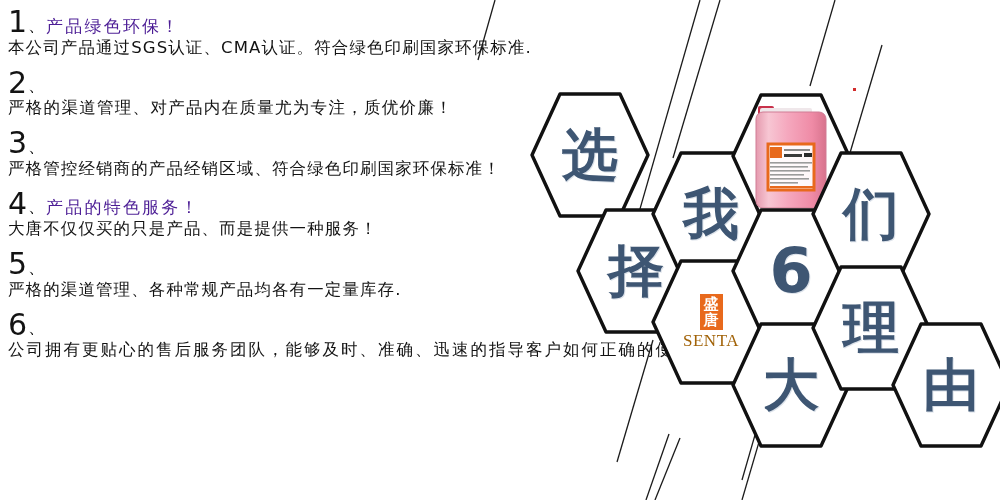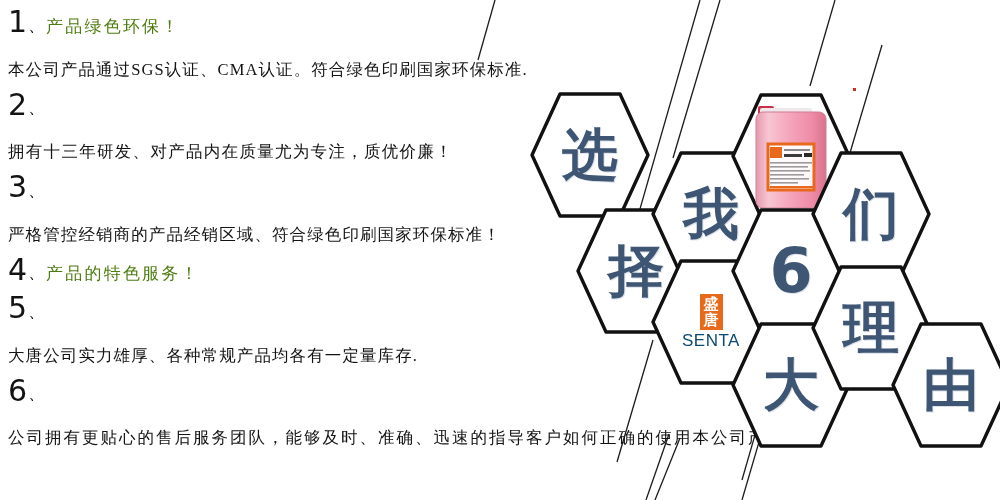--- a/index.html
+++ b/index.html
@@ -42,32 +42,31 @@
   .reason-comma {
     font-size: 17px;
     color: #131313;
     margin-left: 1px;
     margin-right: 1px;
     position: relative;
     top: -3px;
   }
   .reason-title {
     font-size: 17px;
-    color: #4d7c0f;
+    color: #4c1d95;
     letter-spacing: 2.2px;
     position: relative;
     top: -2px;
   }
   .reason-body {
     font-size: 16.5px;
     color: #131313;
     letter-spacing: 1.6px;
-    margin-top: 22px;
+    margin-top: 0;
     white-space: nowrap;
-    font-family: Liberation Serif, serif;
   }
   .reason.r1 .reason-body,
   .reason.r3 .reason-body,
   .reason.r4 .reason-body,
   .reason.r5 .reason-body { letter-spacing: 1.1px; }
   .reason.r6 .reason-body { letter-spacing: 2.0px; }
   .reason.r2 .reason-body { letter-spacing: 1.3px; }
 
   
   .comb { position:absolute; left:0; top:0; width:1000px; height:500px; }
@@ -114,24 +113,24 @@
   .logo-mark span {
     display:block;
     color: #ffffff;
     font-size: 15px;
     line-height: 16px;
     font-weight: 700;
     font-family: "DejaVu Sans", "Liberation Sans", sans-serif;
   }
   .logo-text {
     margin-top: 1px;
-    font-family: Liberation Sans, sans-serif;
+    font-family: Liberation Serif, serif;
     font-size: 17px;
     letter-spacing: 0.5px;
-    color: #0c4a6e;
+    color: #a16207;
     font-weight: 400;
   }
 
   
   .product-wrap {
     position:absolute;
     left: 0; top: 0;
     width: 100%; height: 100%;
     display:flex; align-items:center; justify-content:center;
   }
@@ -166,45 +165,46 @@
         <span class="reason-title">产品绿色环保！</span>
       </div>
       <div class="reason-body">本公司产品通过SGS认证、CMA认证。符合绿色印刷国家环保标准.</div>
     </div>
 
     <div class="reason r2">
       <div class="reason-head">
         <span class="reason-num">2</span>
         <span class="reason-comma">、</span>
       </div>
-      <div class="reason-body">拥有十三年研发、对产品内在质量尤为专注，质优价廉！</div>
+      <div class="reason-body">严格的渠道管理、对产品内在质量尤为专注，质优价廉！</div>
     </div>
 
     <div class="reason r3">
       <div class="reason-head">
         <span class="reason-num">3</span>
         <span class="reason-comma">、</span>
       </div>
       <div class="reason-body">严格管控经销商的产品经销区域、符合绿色印刷国家环保标准！</div>
     </div>
 
     <div class="reason r4">
       <div class="reason-head">
         <span class="reason-num">4</span>
         <span class="reason-comma">、</span>
         <span class="reason-title">产品的特色服务！</span>
       </div>
+      <div class="reason-body">大唐不仅仅买的只是产品、而是提供一种服务！</div>
     </div>
 
     <div class="reason r5">
       <div class="reason-head">
         <span class="reason-num">5</span>
         <span class="reason-comma">、</span>
       </div>
-      <div class="reason-body">大唐公司实力雄厚、各种常规产品均各有一定量库存.</div>
+      <div class="reason-body">严格的渠道管理、各种常规产品均各有一定量库存.</div>
     </div>
 
     <div class="reason r6">
       <div class="reason-head">
         <span class="reason-num">6</span>
         <span class="reason-comma">、</span>
       </div>
       <div class="reason-body">公司拥有更贴心的售后服务团队，能够及时、准确、迅速的指导客户如何正确的使用本公司产品</div>
     </div>
 

